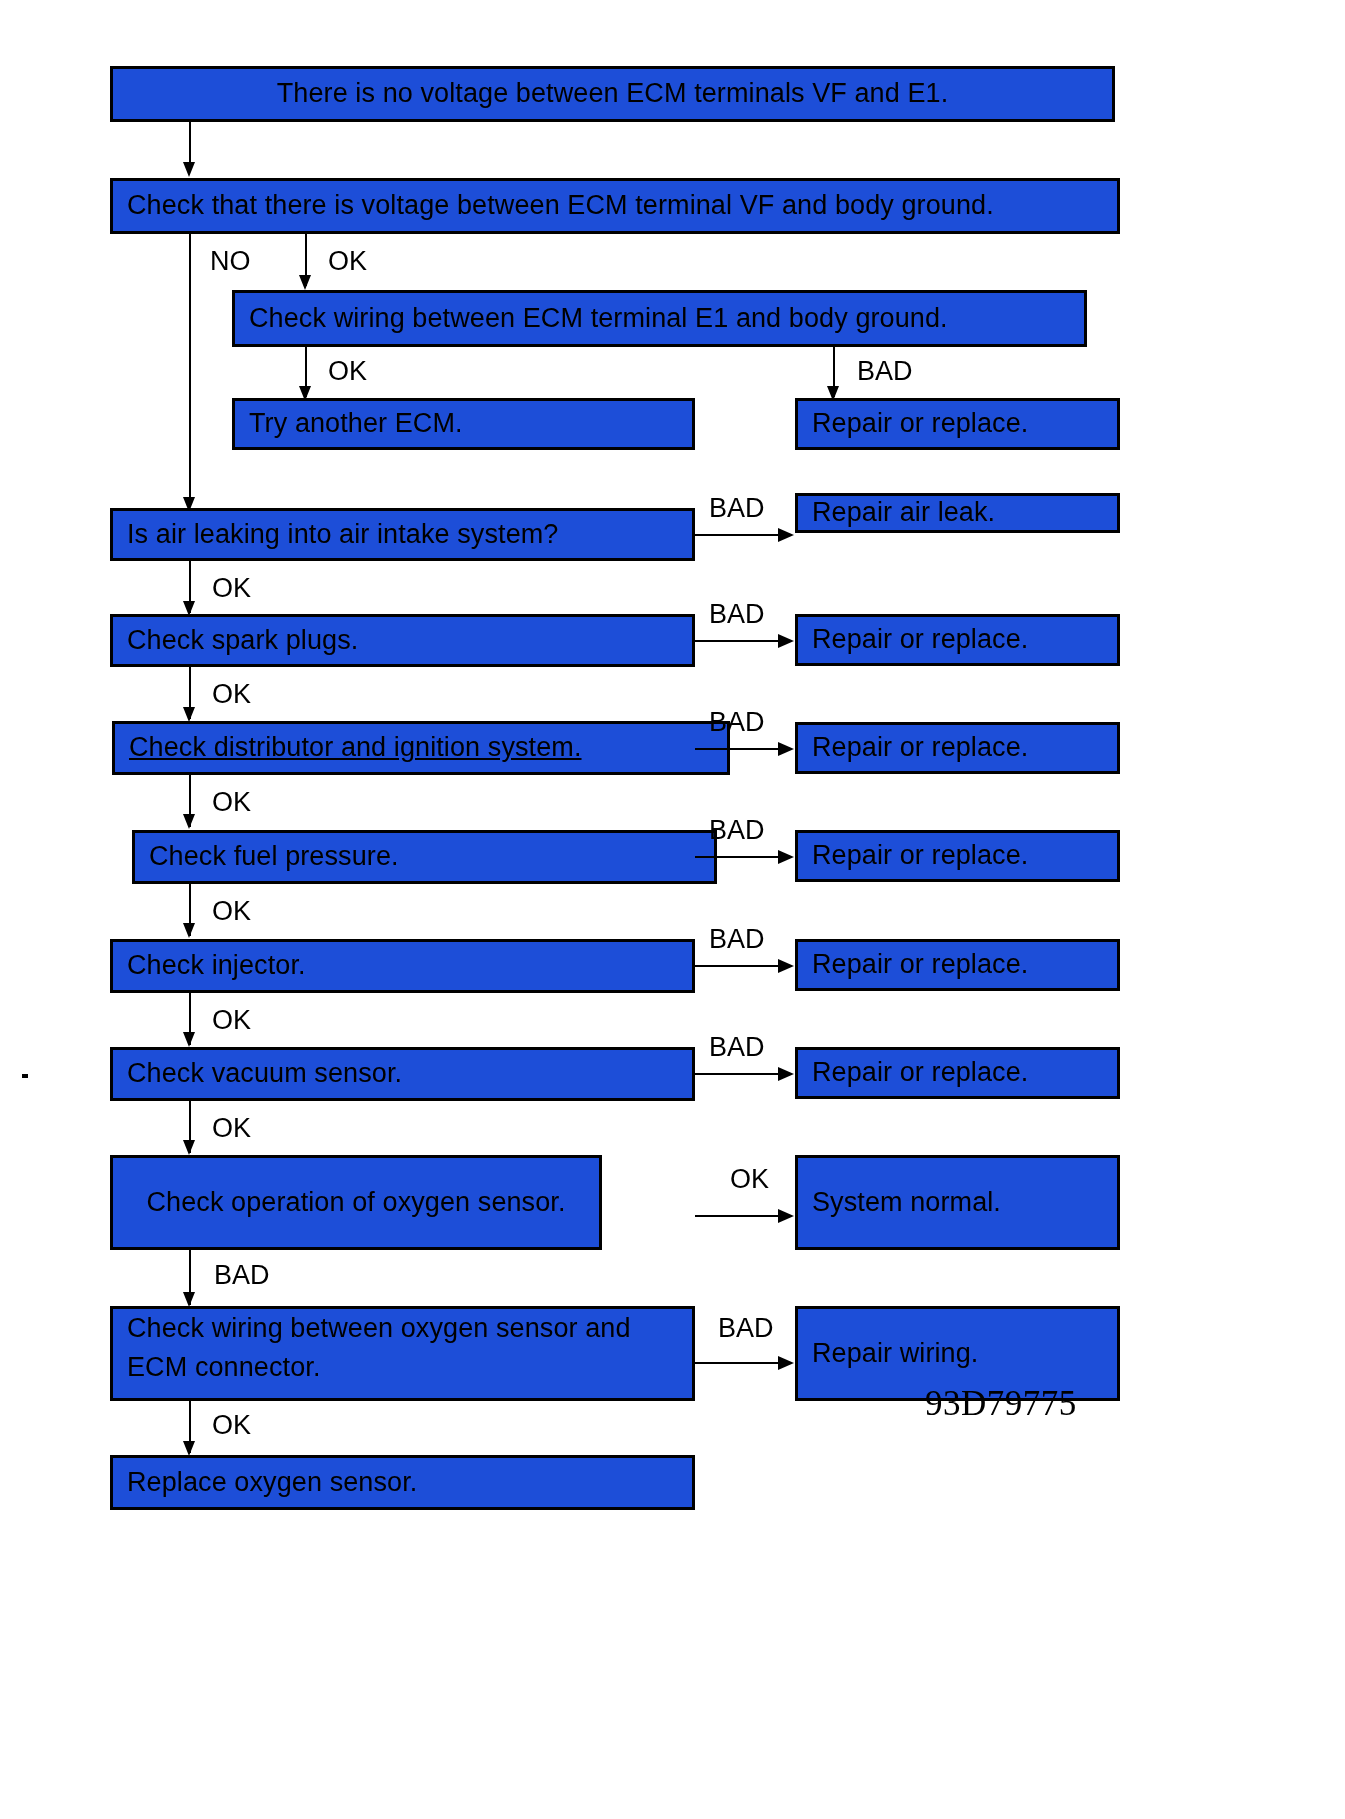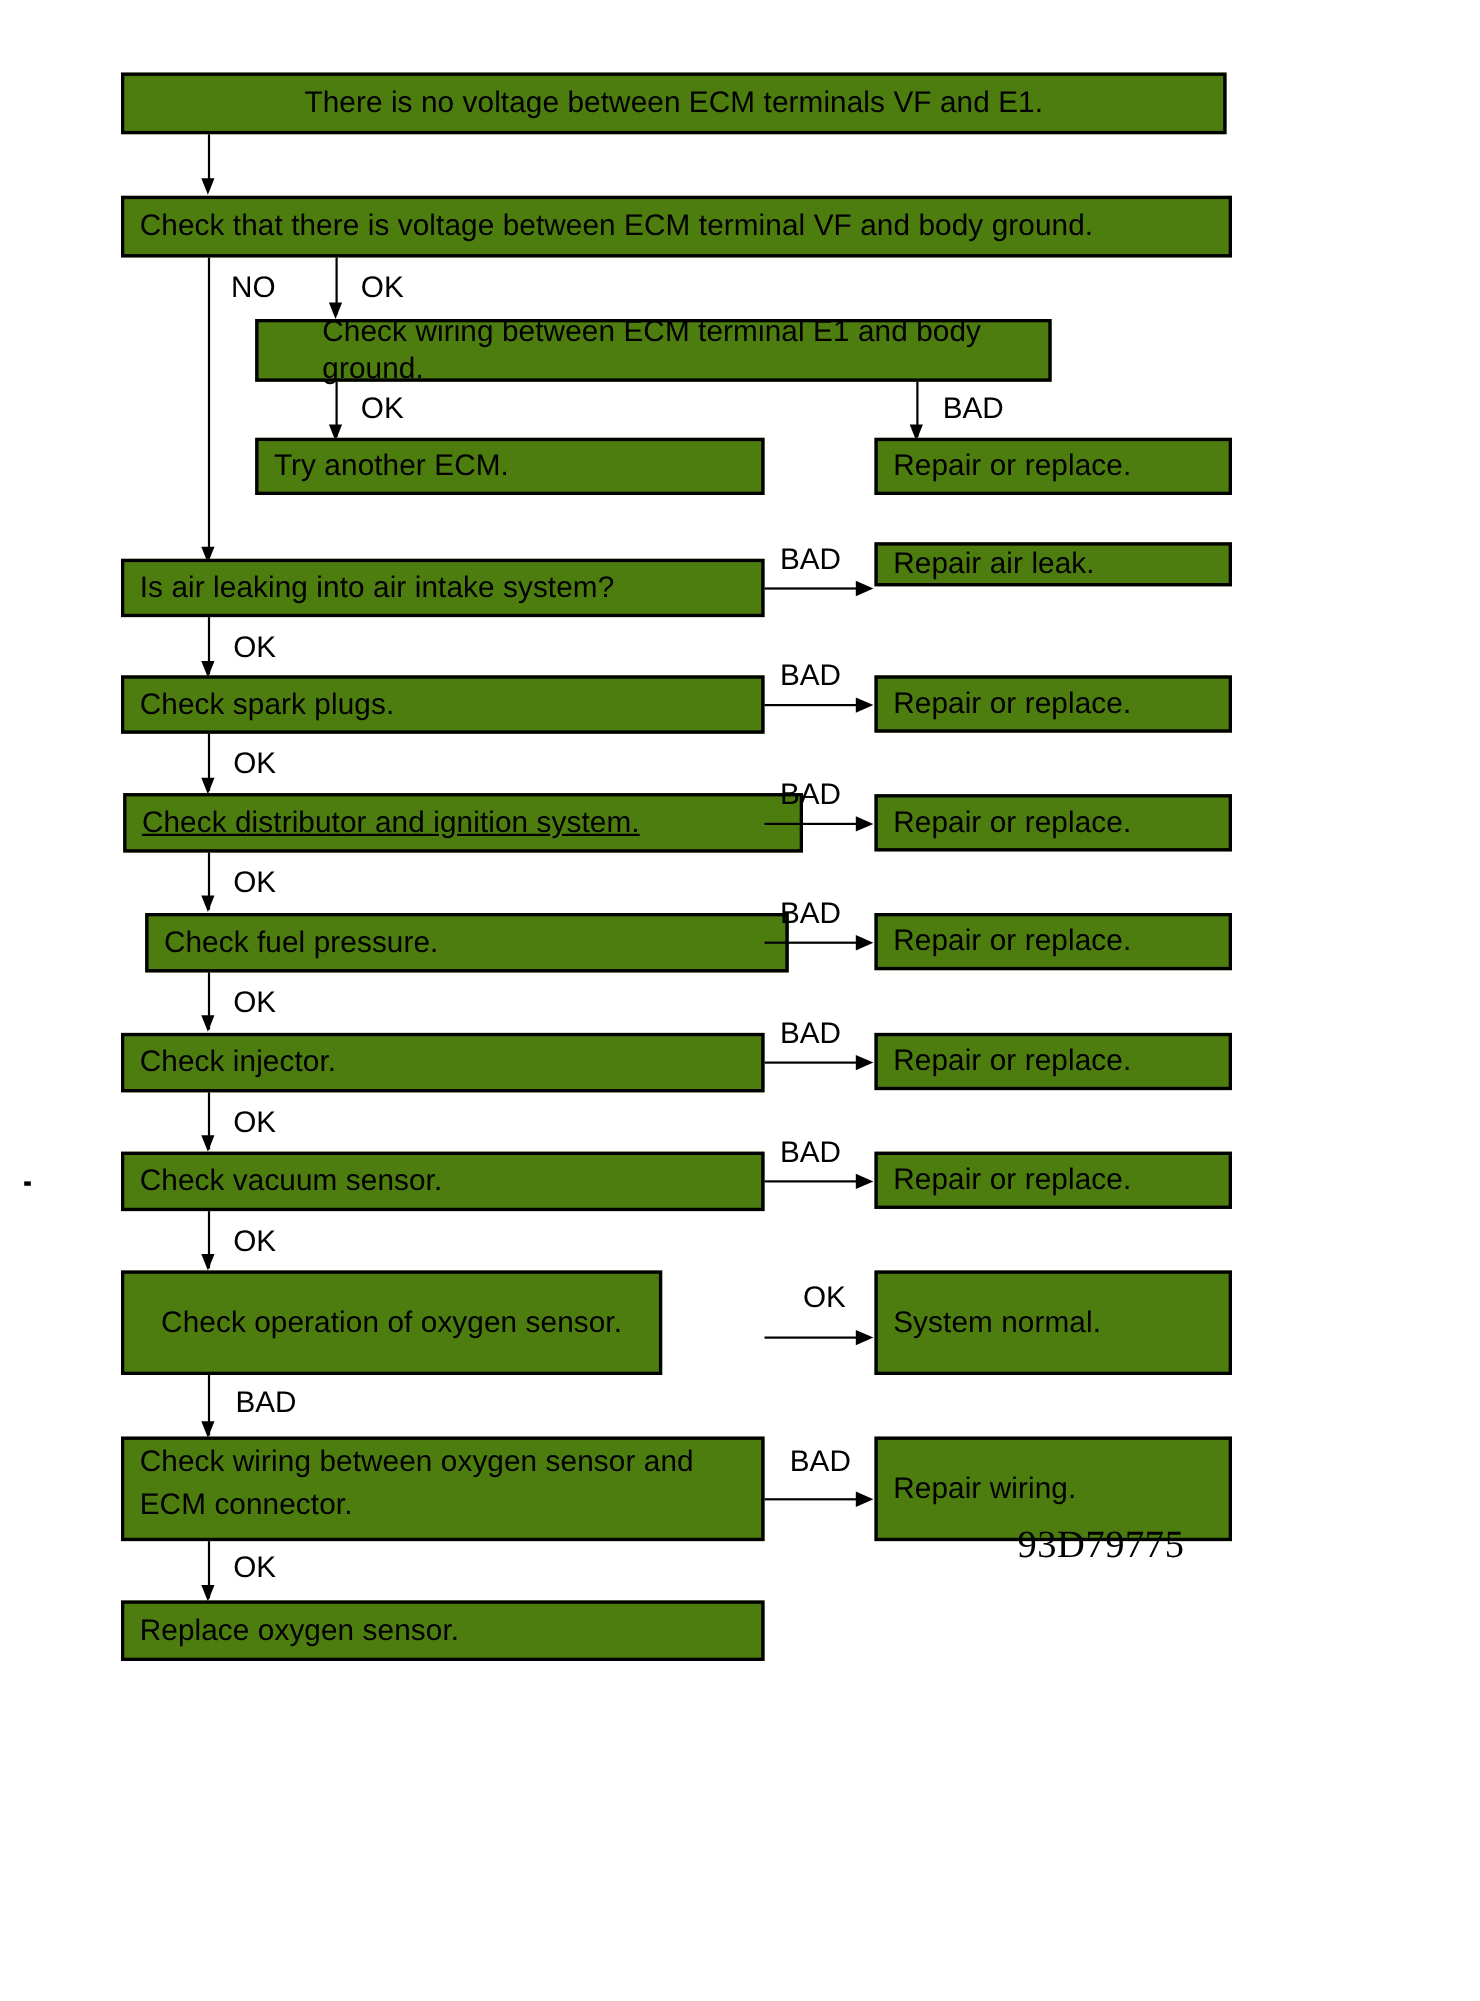--- a/index.html
+++ b/index.html
@@ -22,21 +22,21 @@
     top: 0;
     width: 1345px;
     height: 1819px;
   }
 
   
   .box {
     position: absolute;
     box-sizing: border-box;
     border: 3px solid #000;
-    background: #4d7c0f;
+    background: #1d4ed8;
     display: flex;
     align-items: center;
     font-size: 27px;
     line-height: 1.25;
     letter-spacing: 0.1px;
     color: #000;
   }
   .box .txt {
     display: block;
     padding: 0 14px;
@@ -125,21 +125,21 @@
   </div>
 
   <div class="vline thin" style="left:189px; top:234px; height:272px;"></div>
   <div class="arrow-down" style="left:183px; top:497px;"></div>
   <div class="elabel" style="left:210px; top:248px;">NO</div>
 
   <div class="vline thin" style="left:305px; top:234px; height:52px;"></div>
   <div class="arrow-down" style="left:299px; top:275px;"></div>
   <div class="elabel" style="left:328px; top:248px;">OK</div>
 
-  <div class="box left" style="left:232px; top:290px; width:724px; height:57px;padding-left:44px;">
+  <div class="box left" style="left:232px; top:290px; width:855px; height:57px;">
     <span class="txt">Check wiring between ECM terminal E1 and body ground.</span>
   </div>
 
   <div class="vline thin" style="left:305px; top:347px; height:50px;"></div>
   <div class="arrow-down" style="left:299px; top:386px;"></div>
   <div class="elabel" style="left:328px; top:358px;">OK</div>
 
   <div class="vline thin" style="left:833px; top:347px; height:50px;"></div>
   <div class="arrow-down" style="left:827px; top:386px;"></div>
   <div class="elabel" style="left:857px; top:358px;">BAD</div>

